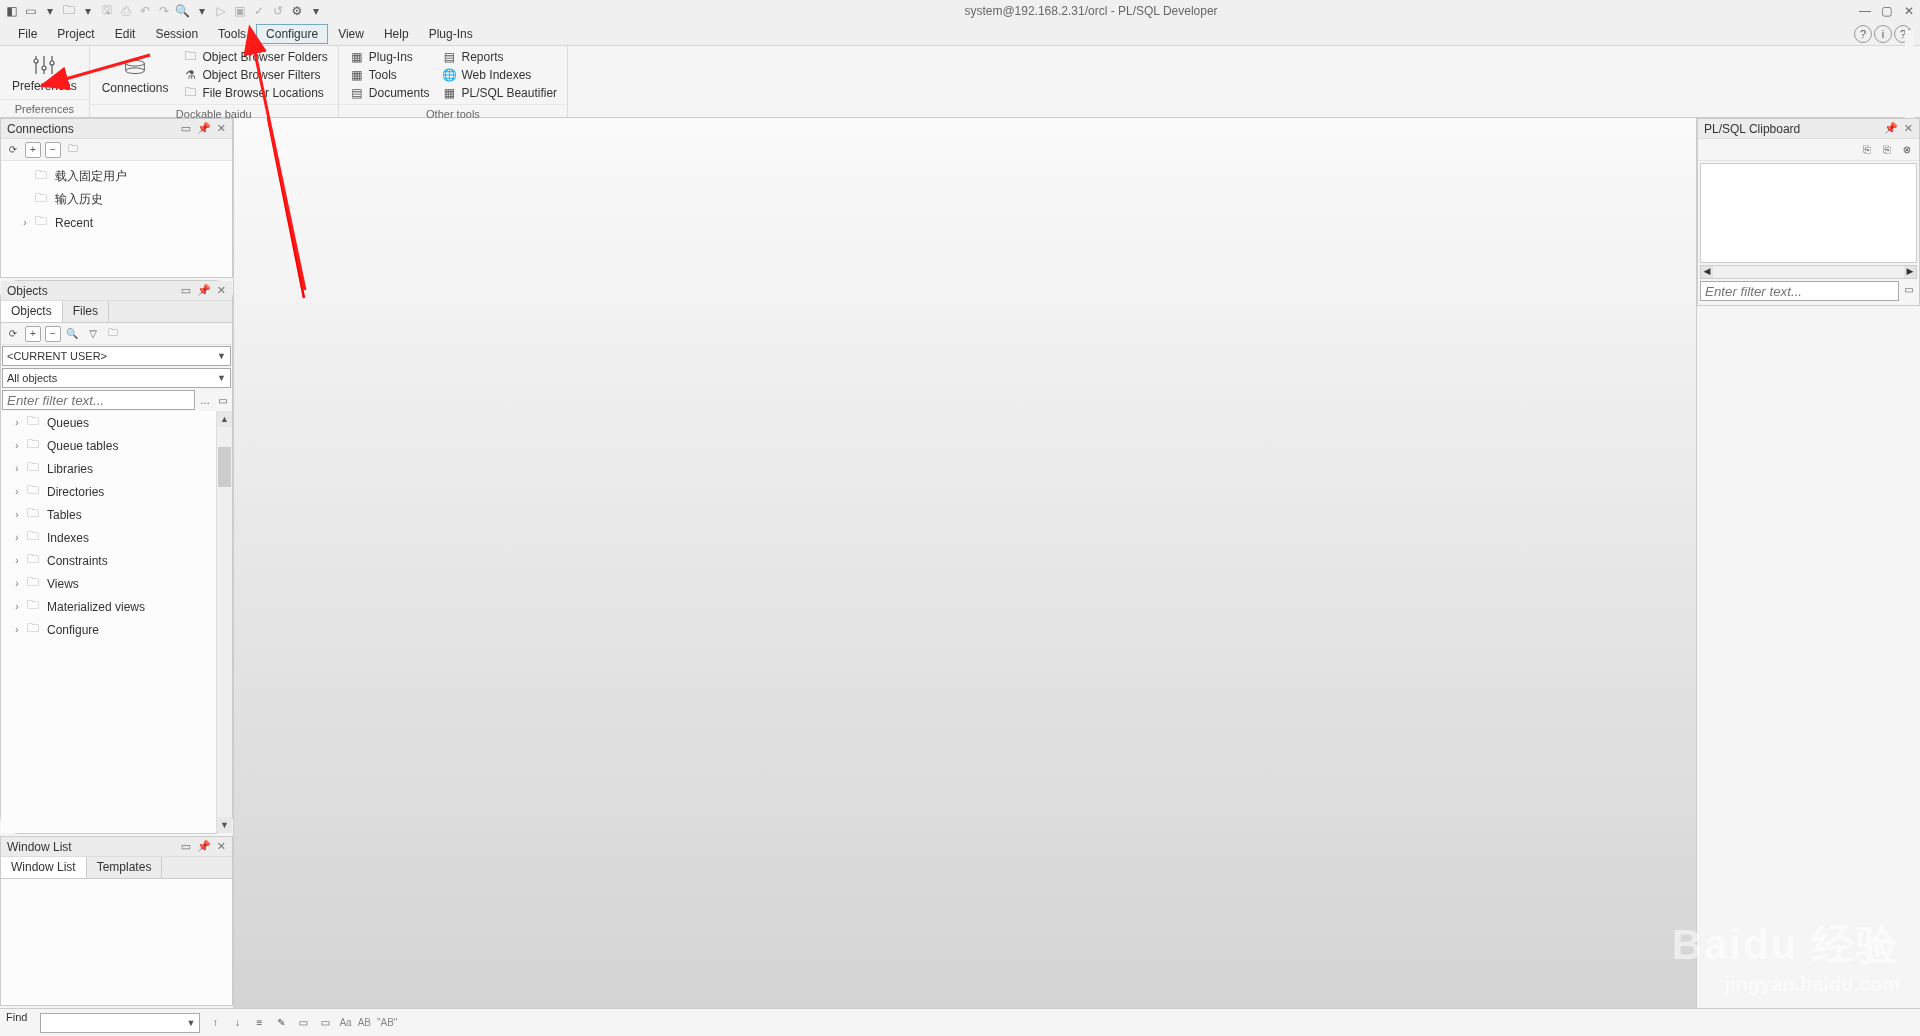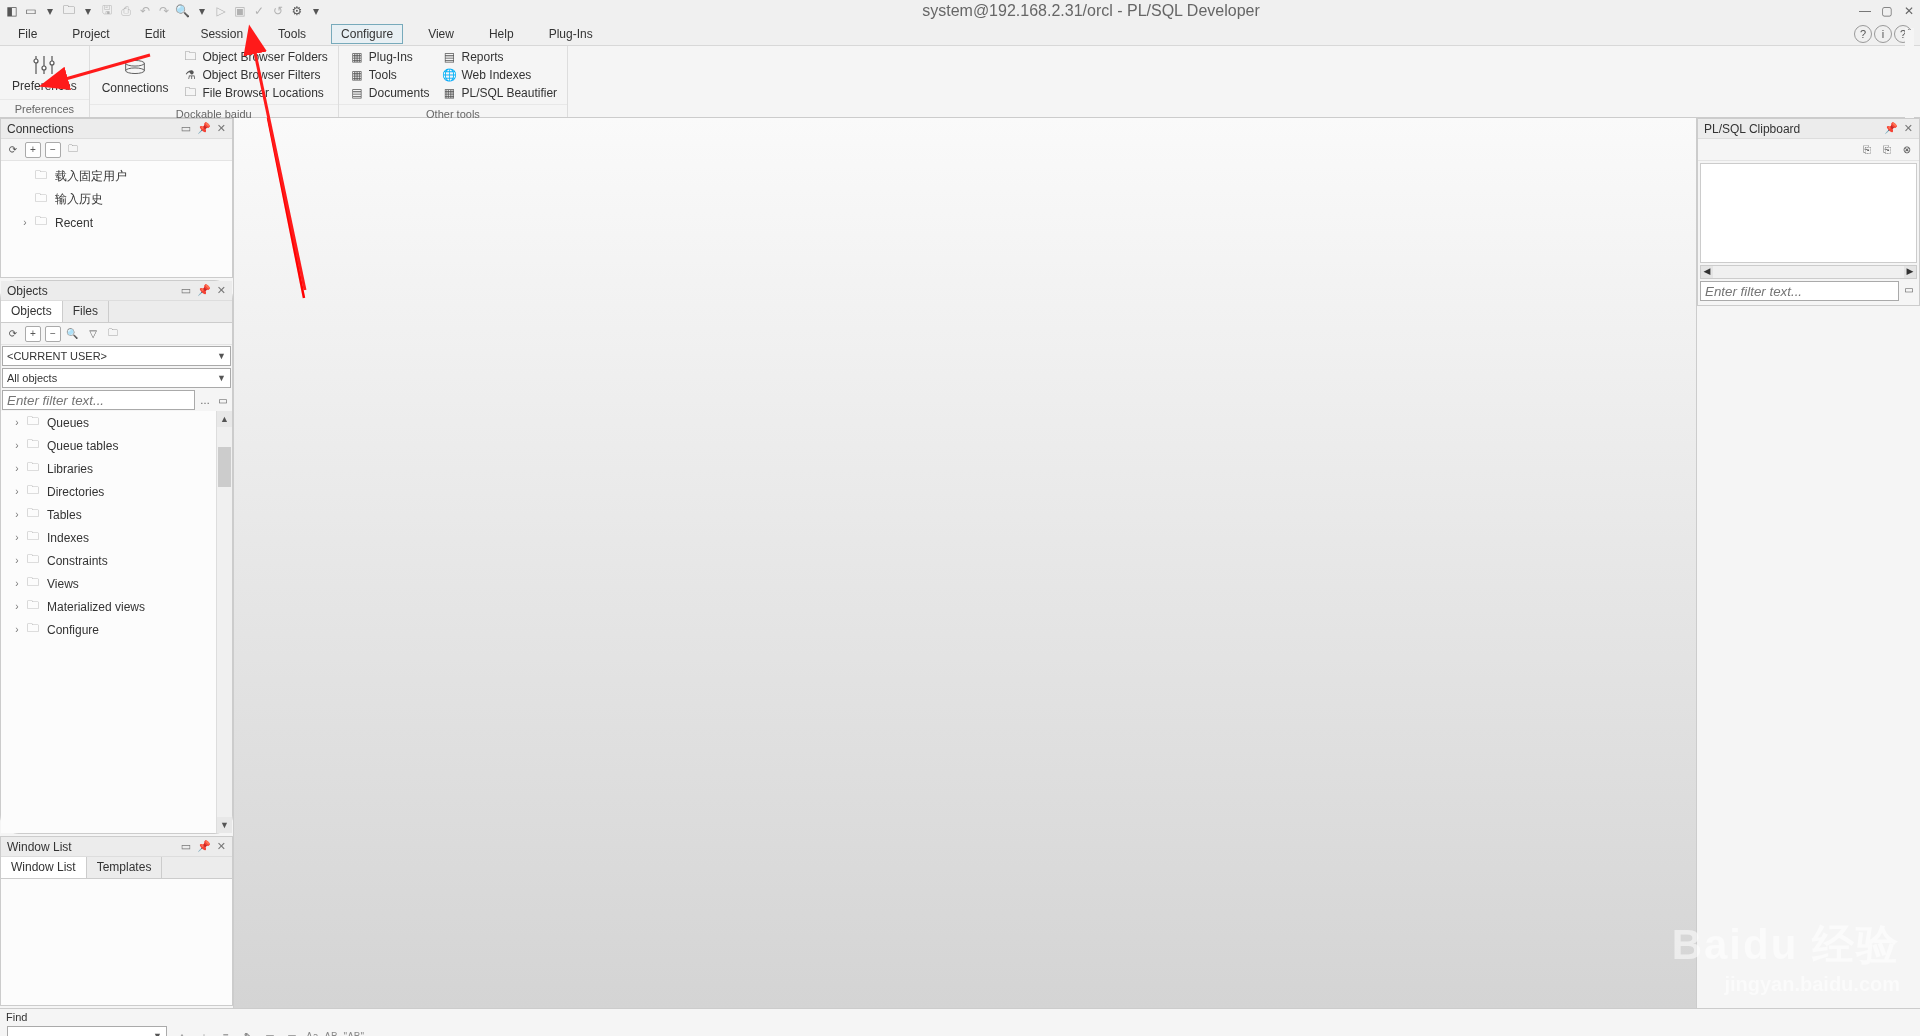--- a/index.html
+++ b/index.html
@@ -1,29 +1,29 @@
 <!DOCTYPE html>
 <html><head>
 <meta charset="utf-8">
 <style>
 * { box-sizing: border-box; margin: 0; padding: 0; font-family: "Segoe UI", Tahoma, sans-serif; }
 body { background: #f0f0f0; font-size: 12px; color: #333; overflow: hidden; width:1920px; height:1036px; position:relative; }
 
 
 .title-bar { height: 22px; background: #f0f0f0; display: flex; align-items: center; justify-content: space-between; padding: 0 4px; }
 .title-bar-left { display:flex; gap:3px; align-items:center; }
-.title-bar-center { flex:1; text-align:center; color:#666; font-size:16px; }
+.title-bar-center { flex:1; text-align:center; color:#666; font-size:12px; }
 .title-bar-right { display:flex; gap:8px; }
 .tb-btn { width:14px; height:14px; color:#666; display:flex; align-items:center; justify-content:center; font-size:12px; cursor:default; }
 .tb-icon { width:16px; height:16px; display:inline-flex; align-items:center; justify-content:center; color:#555; }
 .tb-icon.disabled { opacity: 0.4; }
 
 
 .menu-bar { height: 24px; background:#f0f0f0; display:flex; align-items:center; padding: 0 8px; justify-content:space-between; border-bottom:1px solid #d8d8d8;}
-.menu-items { display:flex; gap:15px; }
+.menu-items { display:flex; gap:0; }
 .menu-item { padding: 3px 10px; cursor:default; }
 .menu-item.active { border:1px solid #7ab; background:#e8f0f4; padding:2px 9px; }
 .menu-right { display:flex; gap:2px; }
 .menu-right span { width:18px; height:18px; border:1px solid #999; border-radius:9px; display:flex; align-items:center; justify-content:center; font-size:11px; color:#555; }
 
 
 .ribbon { height: 72px; background:#f5f5f5; display:flex; border-bottom:1px solid #ccc; position:relative; }
 .ribbon-group { border-right:1px solid #ddd; display:flex; flex-direction:column; }
 .ribbon-group-body { flex:1; display:flex; align-items:center; padding: 2px 6px; gap:4px; }
 .ribbon-group-label { height:18px; text-align:center; font-size:11px; color:#666; border-top:1px solid #e8e8e8; line-height:18px; }
@@ -72,21 +72,21 @@
 .scrollbar-arrow { position:absolute; left:0; right:0; height:16px; background:#e8e8e8; display:flex; align-items:center; justify-content:center; font-size:9px; color:#555;}
 
 
 .clip-toolbar { height:22px; display:flex; justify-content:flex-end; gap:4px; padding:0 4px; align-items:center; border-bottom:1px solid #e4e4e4;}
 .clip-body { height:100px; background:#fff; border:1px solid #ccc; margin:2px; }
 .clip-scroll { height:14px; border:1px solid #ccc; margin:0 2px; display:flex; justify-content:space-between; background:#f0f0f0; font-size:9px;}
 .clip-scroll span { width:12px; text-align:center; background:#e4e4e4; }
 .clip-filter { display:flex; margin:2px; gap:2px; }
 
 
-.find-bar { height:28px; border-top:1px solid #ccc; background:#f5f5f5; display:flex; flex-direction:column; }
+.find-bar { height:28px; border-top:1px solid #ccc; background:#f5f5f5; display:flex; flex-direction:row; }
 .find-label { padding:2px 6px; font-size:11px; }
 .find-controls { display:flex; align-items:center; gap:6px; padding:0 6px; }
 
 
 .arrow-svg { position:absolute; top:0; left:0; pointer-events:none; }
 
 .collapse-caret { position:absolute; right:6px; bottom:-1px; top:auto; font-size:10px; color:#666; background:#f5f5f5; padding:0 3px;}
 </style>
 </head>
 <body>

